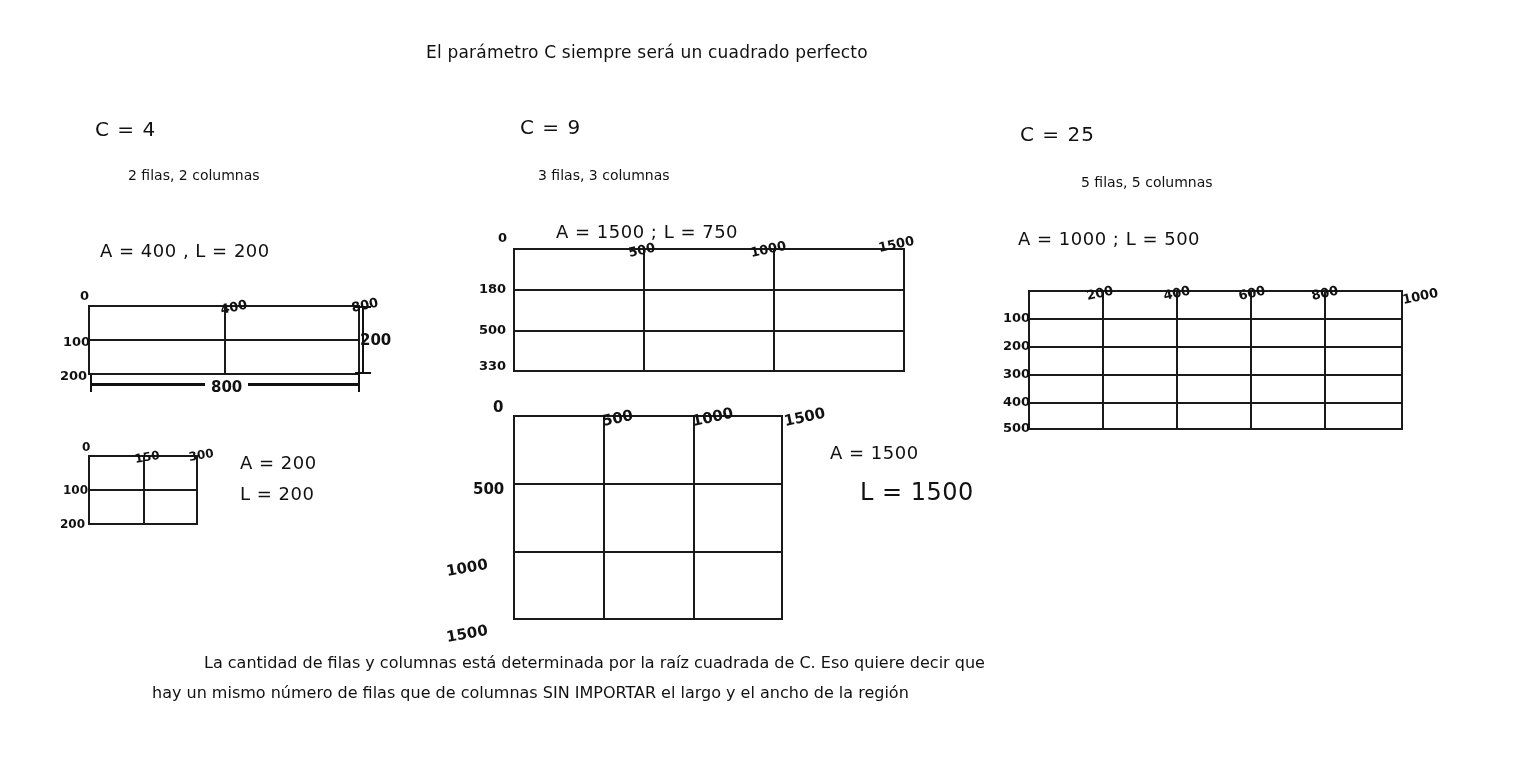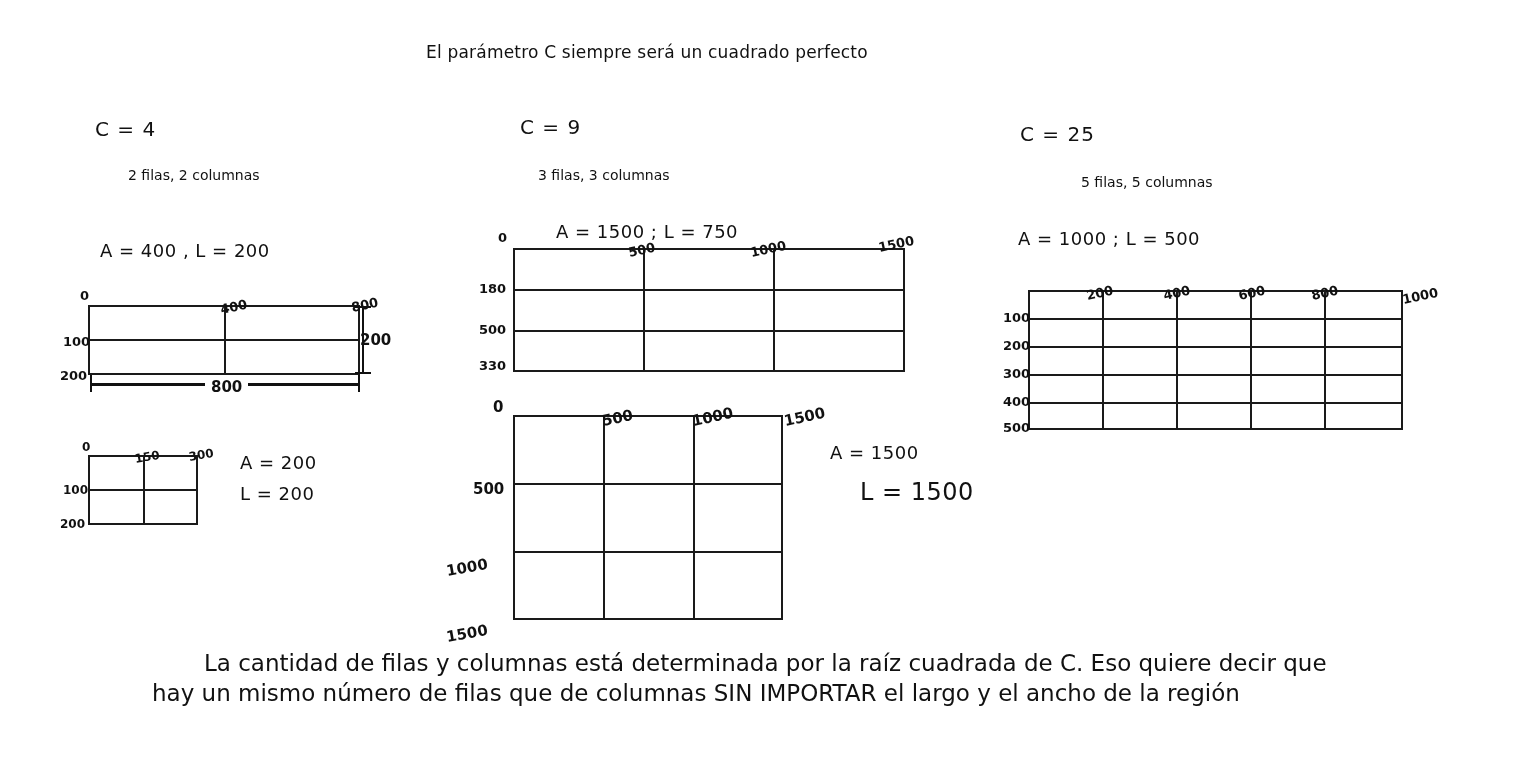--- a/index.html
+++ b/index.html
@@ -14,21 +14,21 @@
   .abs{position:absolute;}
   .hand{font-family:"DejaVu Sans", sans-serif;}
   .title{
     font-size:17px;letter-spacing:.2px;white-space:nowrap;
   }
   .case-title{font-size:20px;letter-spacing:1px;white-space:nowrap;}
   .case-sub{font-size:14px;white-space:nowrap;}
   .formula{font-size:18px;white-space:nowrap;letter-spacing:.5px;}
   .tick{font-size:13px;font-weight:bold;white-space:nowrap;}
   .tick.sm{font-size:12px;}
-  .caption{font-size:23px;line-height:30px;white-space:nowrap;}
+  .caption{font-size:16px;line-height:30px;white-space:nowrap;}
   .grid{position:absolute;box-sizing:border-box;}
   .grid .ln{position:absolute;background:#1a1a1a;}
   .rot-1{transform:rotate(-12deg);transform-origin:left bottom;}
   .rot-s{transform:rotate(-10deg);transform-origin:left bottom;}
   .brace{position:absolute;background:#111;}
 </style>
 </head>
 <body>
 
 <div class="abs title hand" style="left:426px;top:42px;">El parámetro C siempre será un cuadrado perfecto</div>

